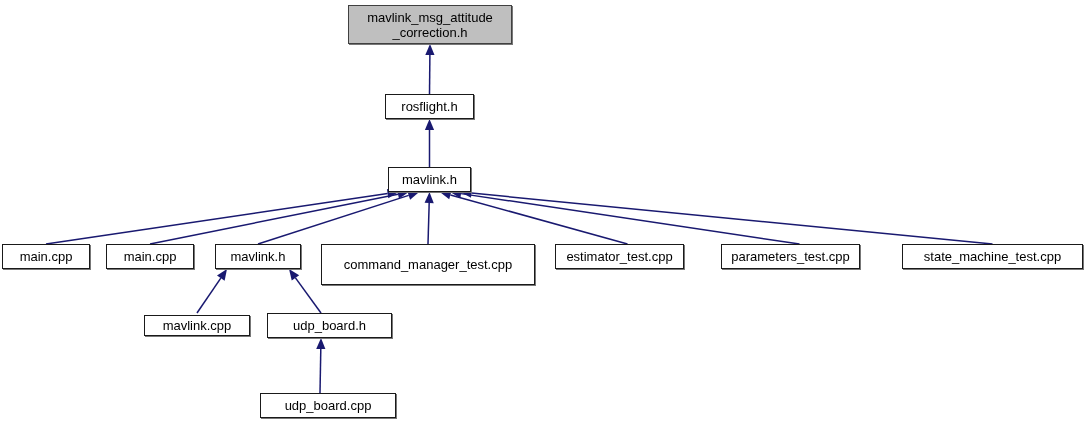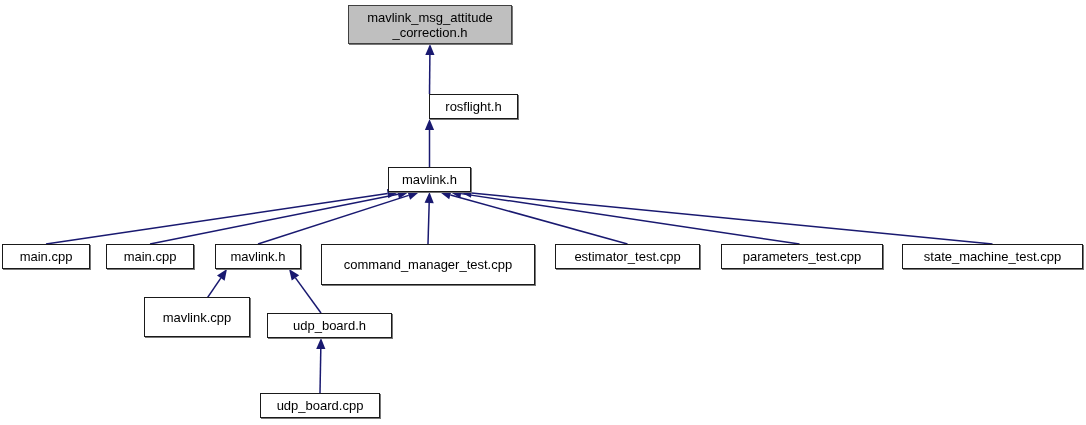--- a/index.html
+++ b/index.html
@@ -78,27 +78,27 @@
       <polygon points="227,269 224.6039407058581,280.6798501642339 217.00264915202868,275.4971513775321" fill="#191970"></polygon>
       <line x1="321" y1="313" x2="295.46988867442553" y2="277.89609692733507" stroke="#191970" stroke-width="1.5"></line>
       <polygon points="289,269 299.1900746622202,275.19050711802987 291.7497026866309,280.60168673664026" fill="#191970"></polygon>
       <line x1="320" y1="393" x2="320.8000330496573" y2="348.99818226884656" stroke="#191970" stroke-width="1.5"></line>
       <polygon points="321,338 325.3992729075386,349.0818048117171 316.20079319177603,348.914559725976" fill="#191970"></polygon>
     </svg>
 
   <div id="nodes-layer">
       <div class="node root" style="left: 348px; top: 5px; width: 164px; height: 39px;"><span class="node-label">mavlink_msg_attitude
 _correction.h</span></div>
-      <div class="node" style="left: 385px; top: 94px; width: 89px; height: 25px; margin-left: 44px;"><span class="node-label">rosflight.h</span></div>
+      <div class="node" style="left: 385px; top: 94px; width: 89px; height: 25px;"><span class="node-label">rosflight.h</span></div>
       <div class="node" style="left: 388px; top: 167px; width: 83px; height: 25px;"><span class="node-label">mavlink.h</span></div>
       <div class="node" style="left: 2px; top: 244px; width: 88px; height: 25px;"><span class="node-label">main.cpp</span></div>
       <div class="node" style="left: 106px; top: 244px; width: 88px; height: 25px;"><span class="node-label">main.cpp</span></div>
       <div class="node" style="left: 215px; top: 244px; width: 86px; height: 25px;"><span class="node-label">mavlink.h</span></div>
       <div class="node" style="left: 321px; top: 244px; width: 214px; height: 41px;"><span class="node-label">command_manager_test.cpp</span></div>
-      <div class="node" style="left: 555px; top: 244px; width: 145px; height: 25px;"><span class="node-label">estimator_test.cpp</span></div>
-      <div class="node" style="left: 721px; top: 244px; width: 162px; height: 25px;"><span class="node-label">parameters_test.cpp</span></div>
+      <div class="node" style="left: 555px; top: 244px; width: 129px; height: 25px;"><span class="node-label">estimator_test.cpp</span></div>
+      <div class="node" style="left: 721px; top: 244px; width: 139px; height: 25px;"><span class="node-label">parameters_test.cpp</span></div>
       <div class="node" style="left: 902px; top: 244px; width: 181px; height: 25px; text-align: center;"><span class="node-label">state_machine_test.cpp</span></div>
-      <div class="node" style="left: 144px; top: 297px; width: 106px; height: 40px;"><span class="node-label">mavlink.cpp</span></div>
+      <div class="node" style="left: 144px; top: 315px; width: 106px; height: 21px;"><span class="node-label">mavlink.cpp</span></div>
       <div class="node" style="left: 267px; top: 313px; width: 125px; height: 25px;"><span class="node-label">udp_board.h</span></div>
-      <div class="node" style="left: 260px; top: 393px; width: 120px; height: 25px;"><span class="node-label">udp_board.cpp</span></div>
+      <div class="node" style="left: 260px; top: 393px; width: 136px; height: 25px;"><span class="node-label">udp_board.cpp</span></div>
     </div>
 
 </div>
 
 </body></html>

